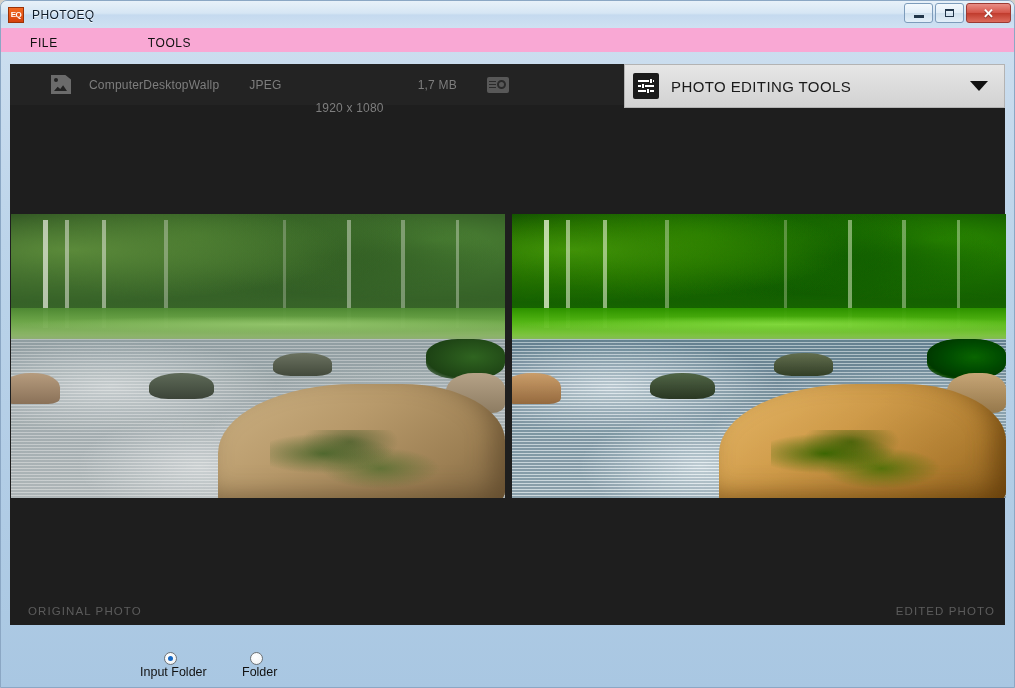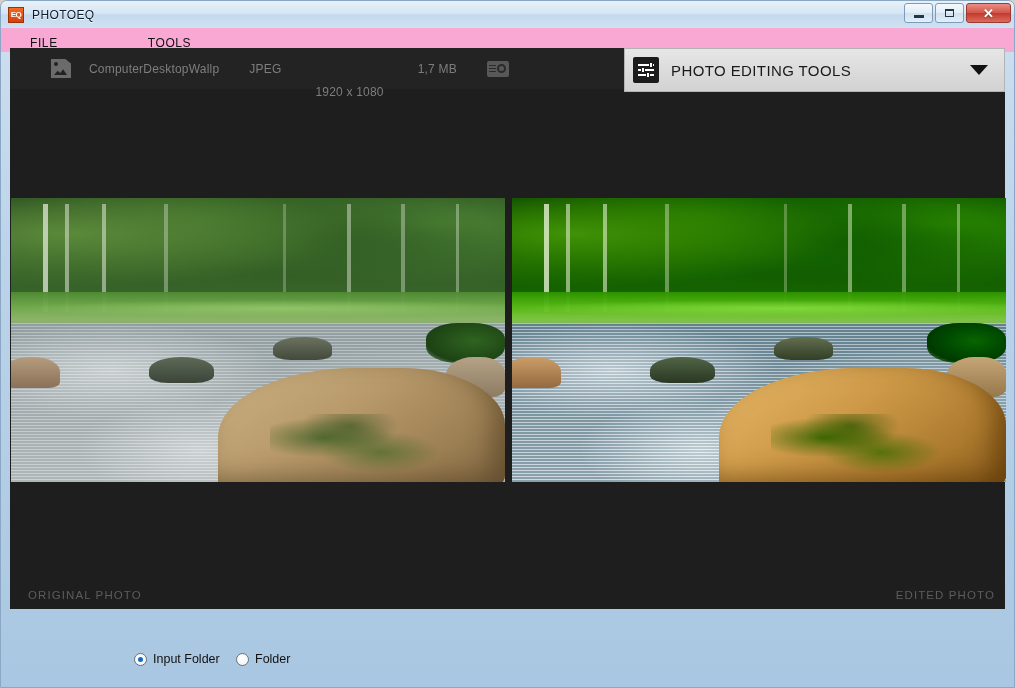--- a/index.html
+++ b/index.html
@@ -126,21 +126,21 @@
     padding: 2px 6px;
     cursor: pointer;
   }
   .menu-item.first { margin-left: 23px; }
   .menu-item.second { margin-left: 38px; }
 
   
   .client {
     position: absolute;
     left: 10px;
-    top: 48px;
+    top: 64px;
     width: 995px;
     height: 561px;
     background: #1e1e1e;
     box-sizing: border-box;
   }
 
   
   .info-strip {
     position: absolute;
     left: 0; top: 0;
@@ -370,20 +370,21 @@
     letter-spacing: 0.4px;
   }
   .lbl-save-to { left: 134px; top: 12px; }
   .lbl-filename { left: 612px; top: 12px; }
 
   .radio-wrap {
     position: absolute;
     display: flex;
     align-items: center;
     cursor: pointer;
+    flex-direction: column;
   }
   .radio-wrap.input-folder { left: 134px; top: 652px; }
   .radio-wrap.other { left: 236px; top: 652px; }
   .radio {
     width: 13px; height: 13px;
     border-radius: 50%;
     border: 1px solid #6d7276;
     background: radial-gradient(circle at 40% 35%, #ffffff, #eef1f3);
     box-sizing: border-box;
     position: relative;

